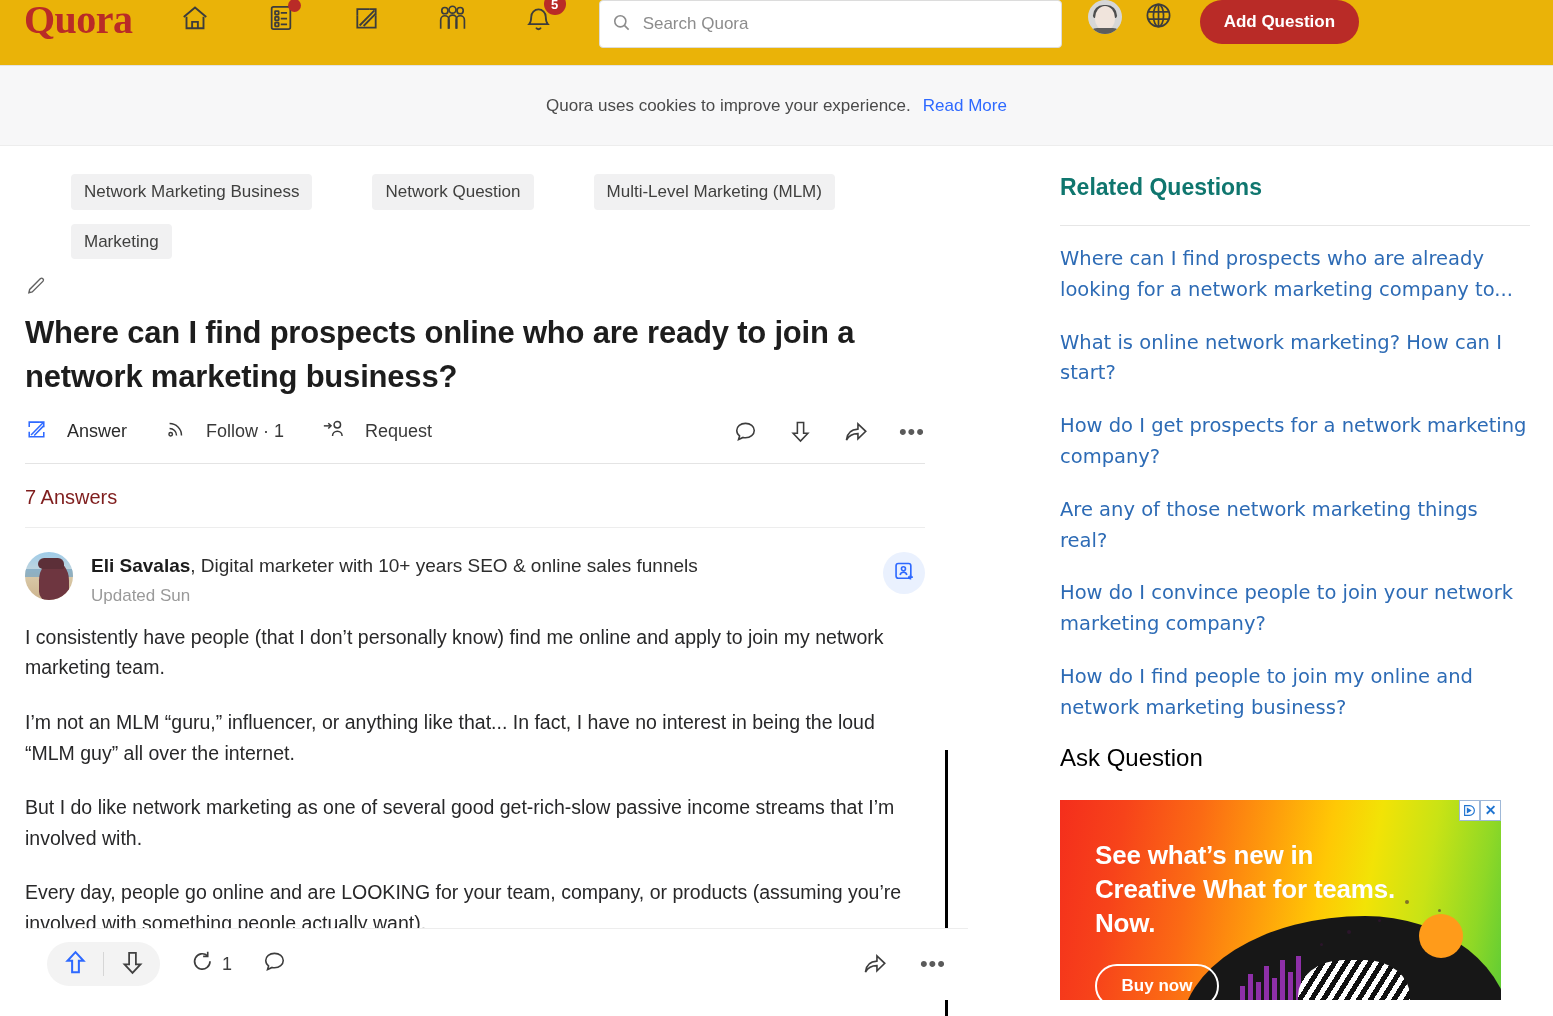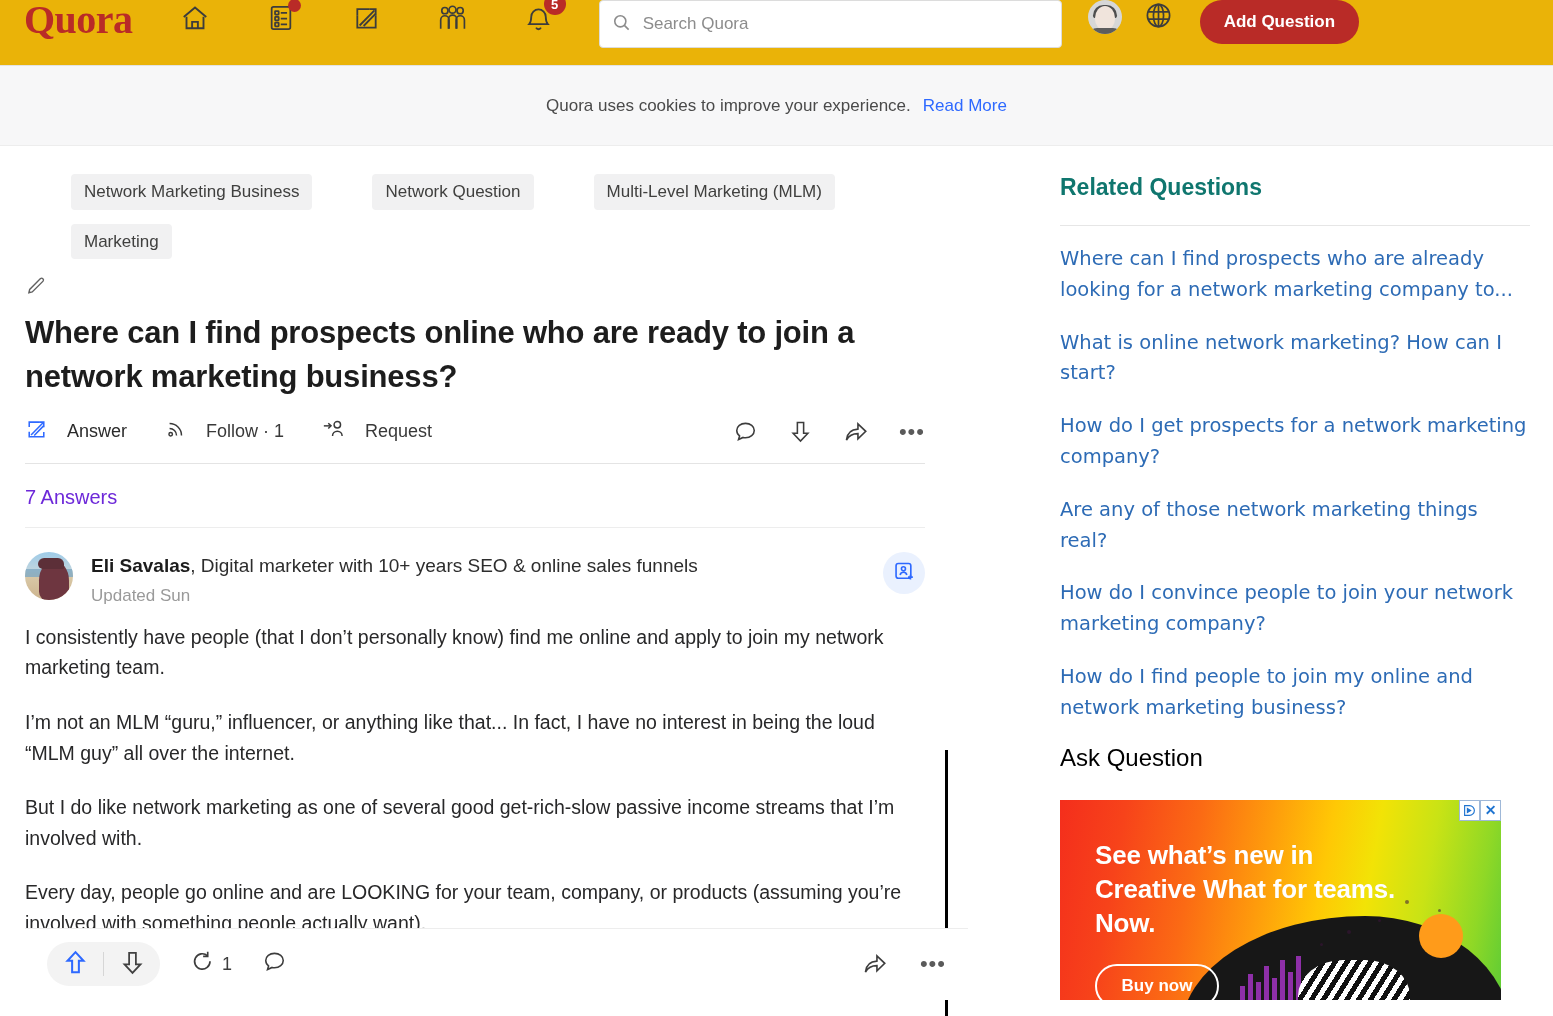--- a/index.html
+++ b/index.html
@@ -242,21 +242,21 @@
     display: flex;
     align-items: center;
     gap: 30px;
     color: #3d3d3d;
   }
   .q-right > div { cursor: pointer; display: flex; align-items: center; }
   .dots { font-size: 22px; letter-spacing: 1px; color: #5a5a5a; line-height: .6; }
 
   .answers-count {
     font-size: 20px;
-    color: #6d28d9;
+    color: #7f1d1d;
     margin-top: 22px;
   }
   .ans-sep {
     border-bottom: 1px solid #ededed;
     width: 900px;
     margin-top: 18px;
   }
 
   
   .answer-head {

